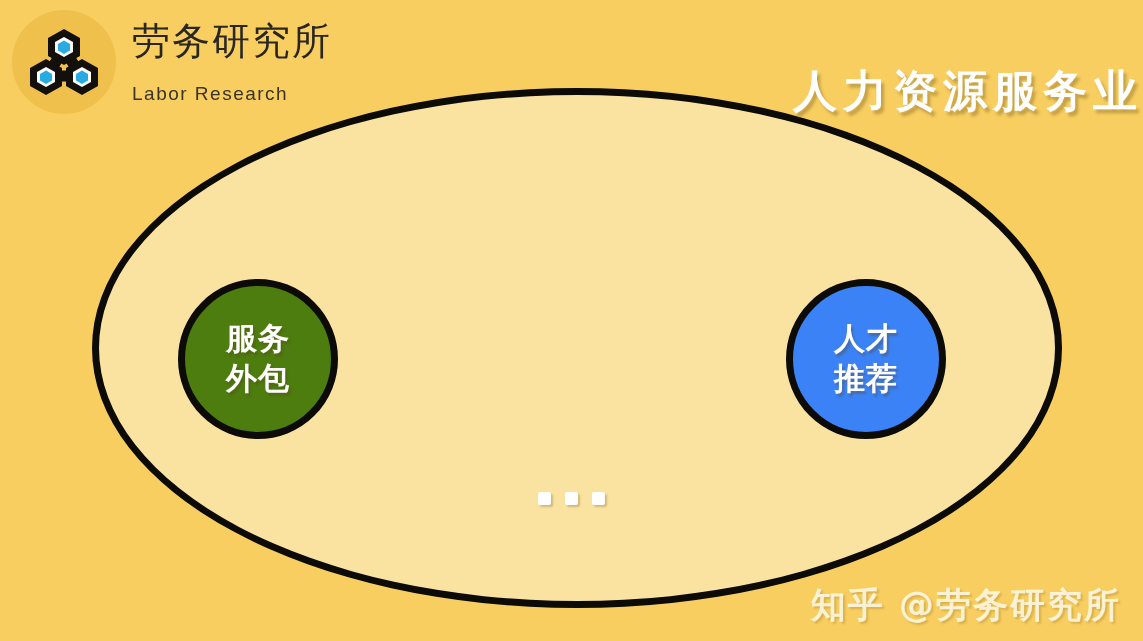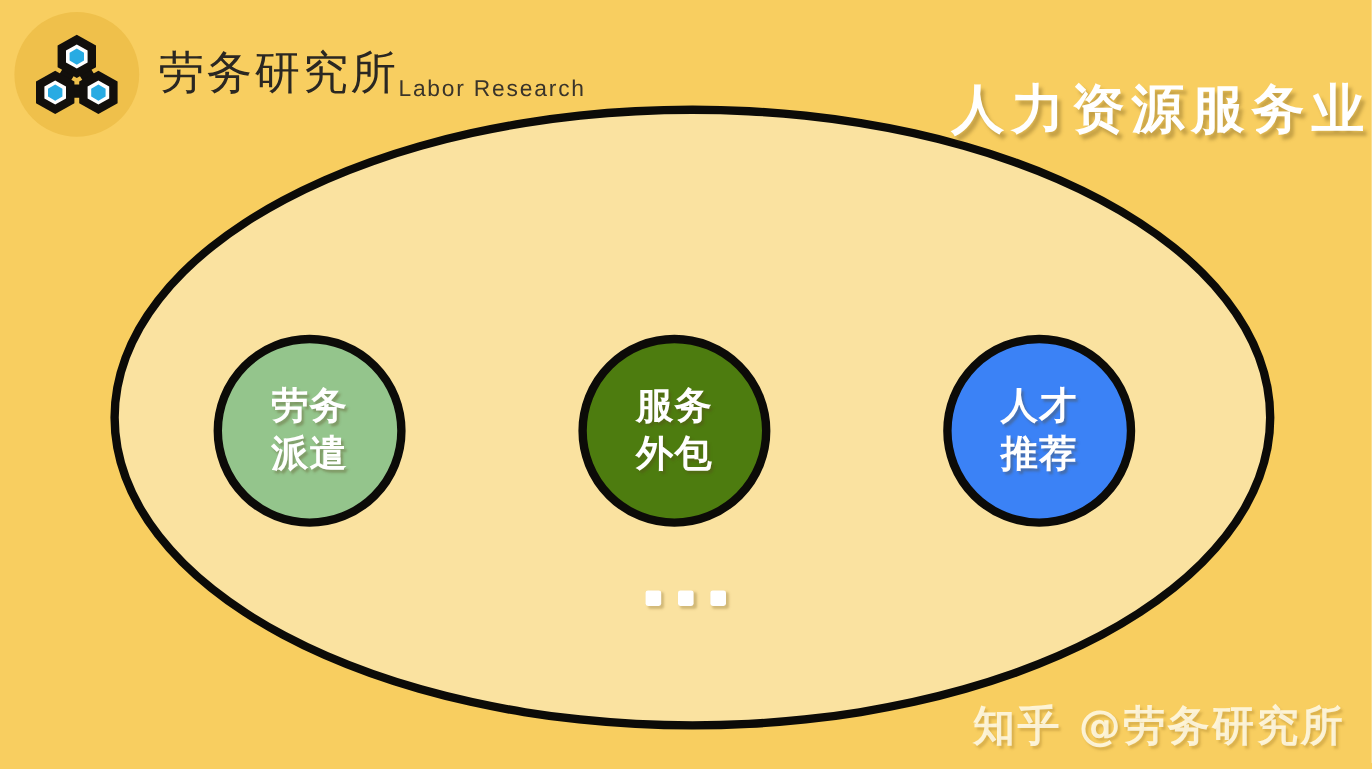--- a/index.html
+++ b/index.html
@@ -37,21 +37,21 @@
     border-radius: 50%;
     background: #EFC04B;
     display: flex;
     align-items: center;
     justify-content: center;
     flex: 0 0 auto;
   }
   .brand-mark svg { display: block; }
   .brand-text {
     display: flex;
-    flex-direction: row;
+    flex-direction: column;
     justify-content: center;
     line-height: 1;
   }
   .brand-cn {
     font-size: 38px;
     font-weight: 400;
     color: #2A2722;
     letter-spacing: 2px;
     font-family: "DejaVu Sans", "Liberation Sans", sans-serif;
   }
@@ -196,24 +196,20 @@
       <span class="brand-en">Labor  Research</span>
     </div>
   </div>
 
   <div class="ellipse"></div>
 
   <div class="ellipse-title">人力资源服务业</div>
 
   <div class="bubbles">
 
-    <div class="bubble" style="background:#94C58C">
-      <span class="bubble-line">劳务</span>
-      <span class="bubble-line">派遣</span>
-    </div>
 
     <div class="bubble" style="background:#4d7c0f">
       <span class="bubble-line">服务</span>
       <span class="bubble-line">外包</span>
     </div>
 
     <div class="bubble" style="background:#3b82f6">
       <span class="bubble-line">人才</span>
       <span class="bubble-line">推荐</span>
     </div>

